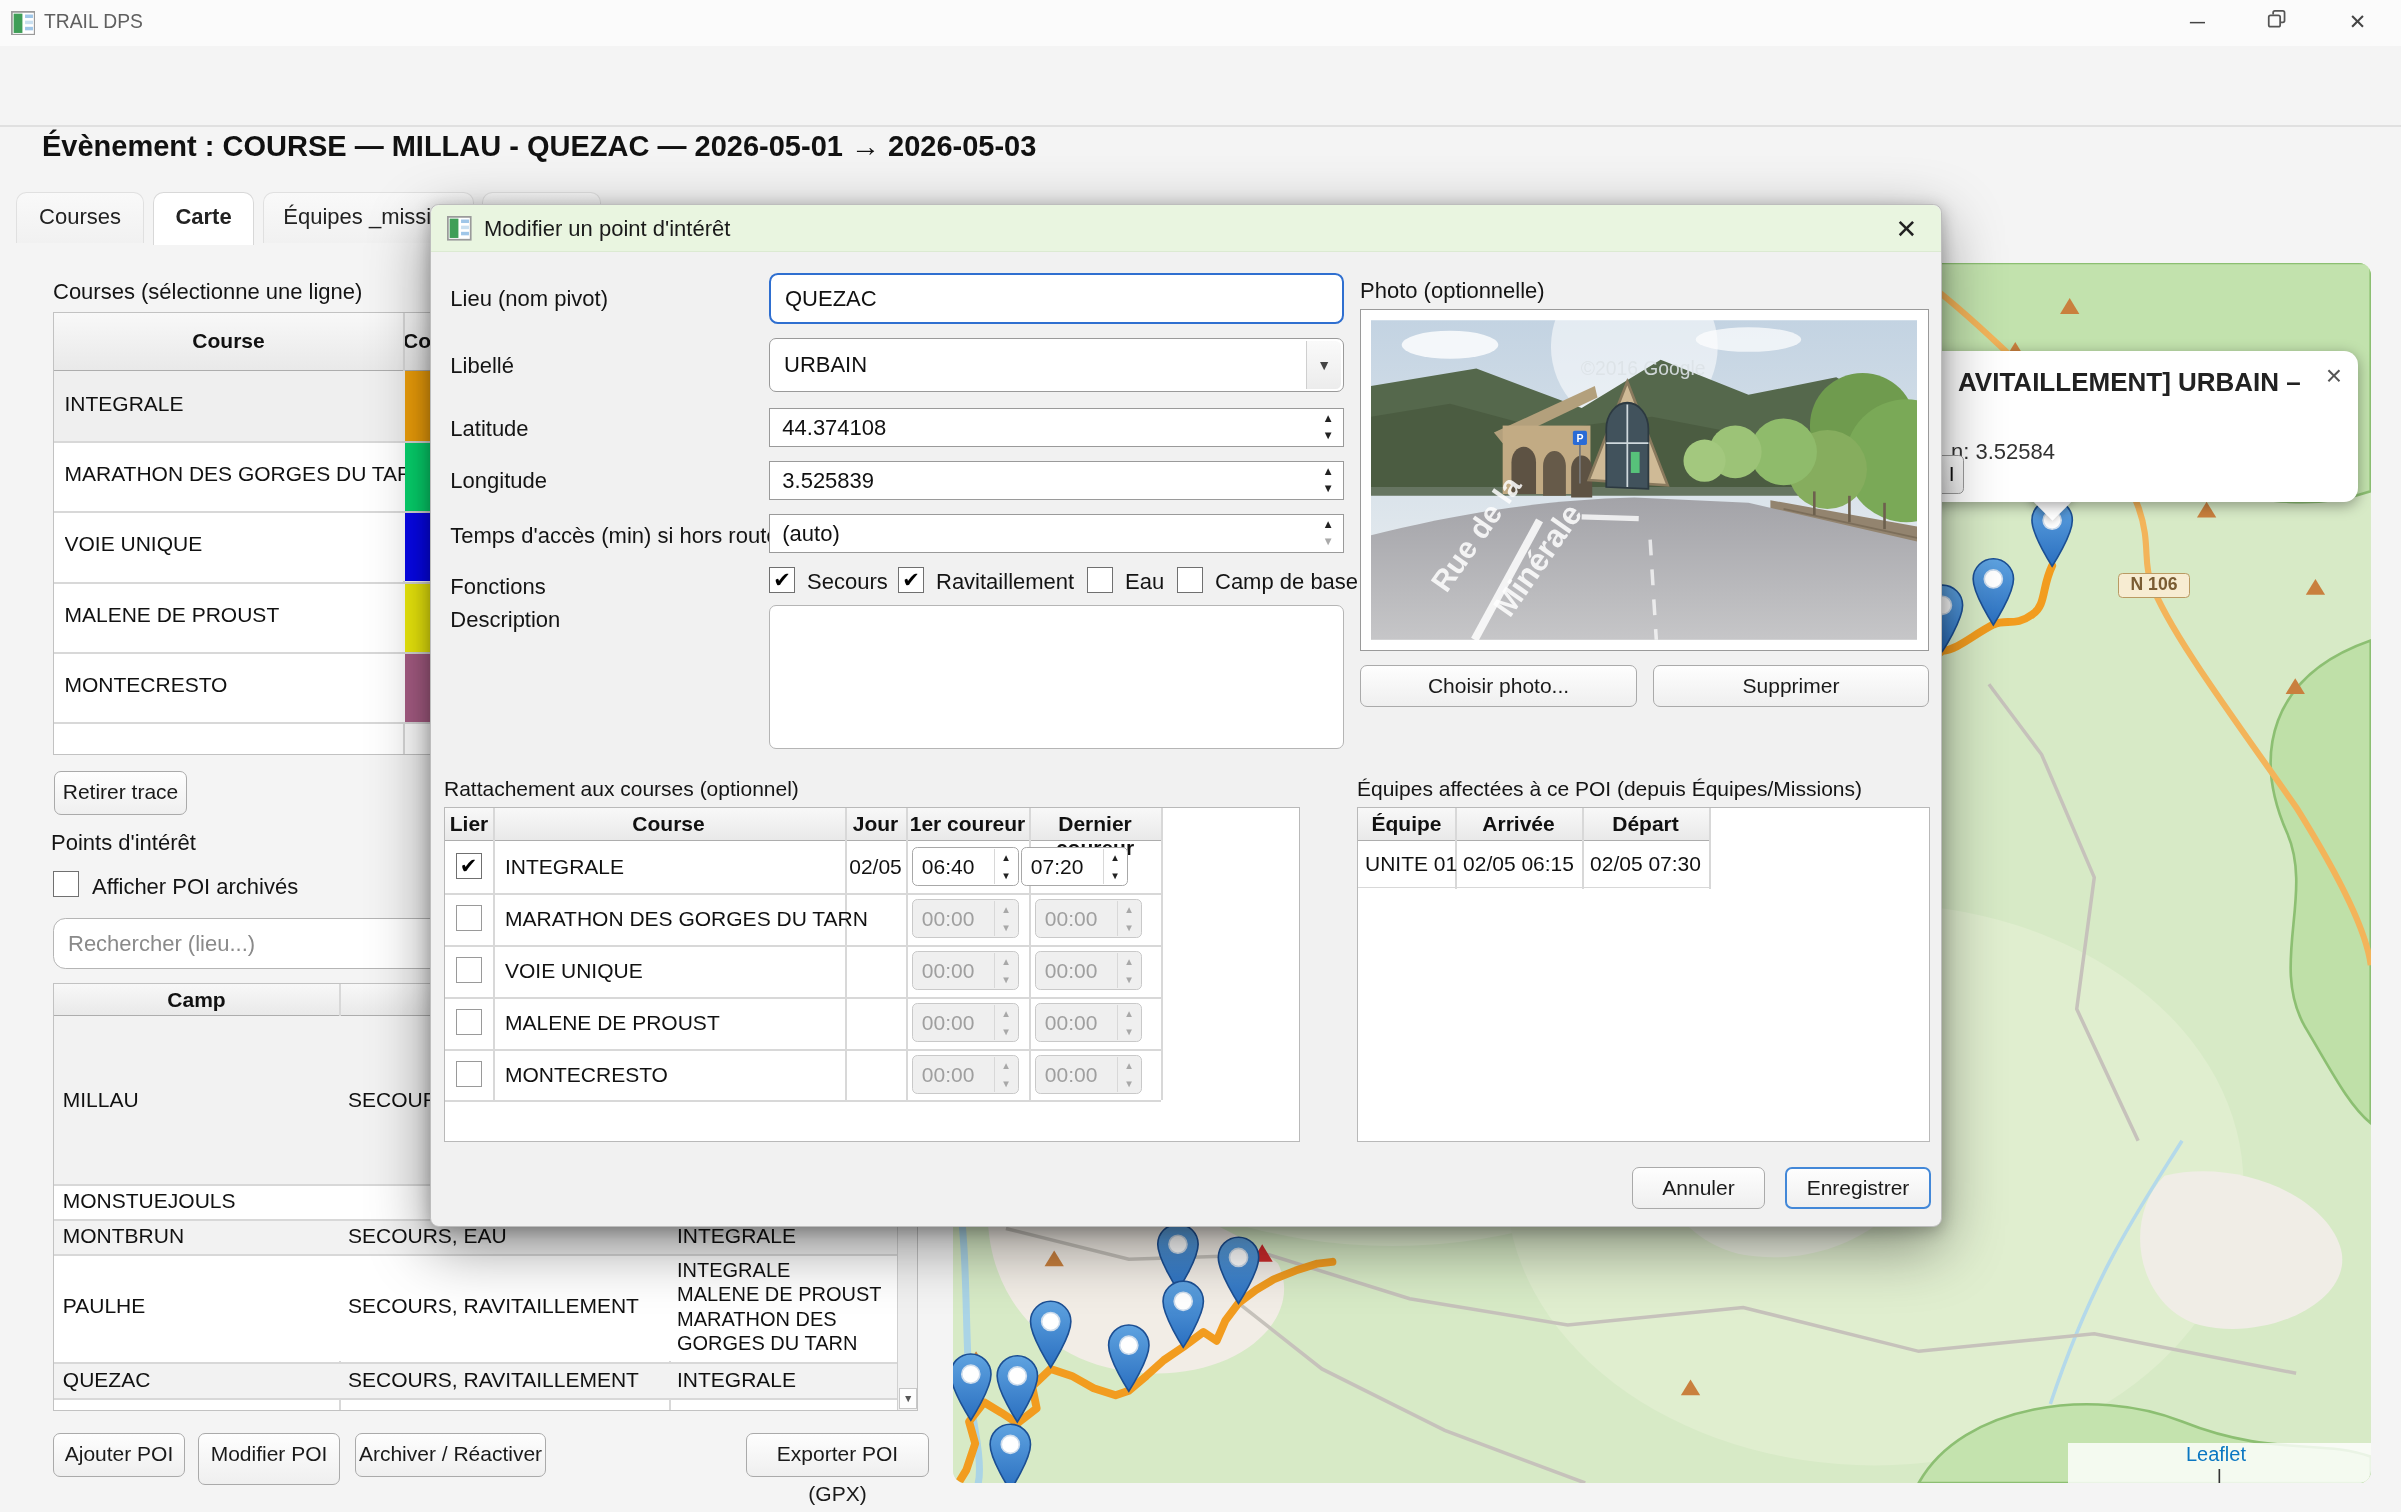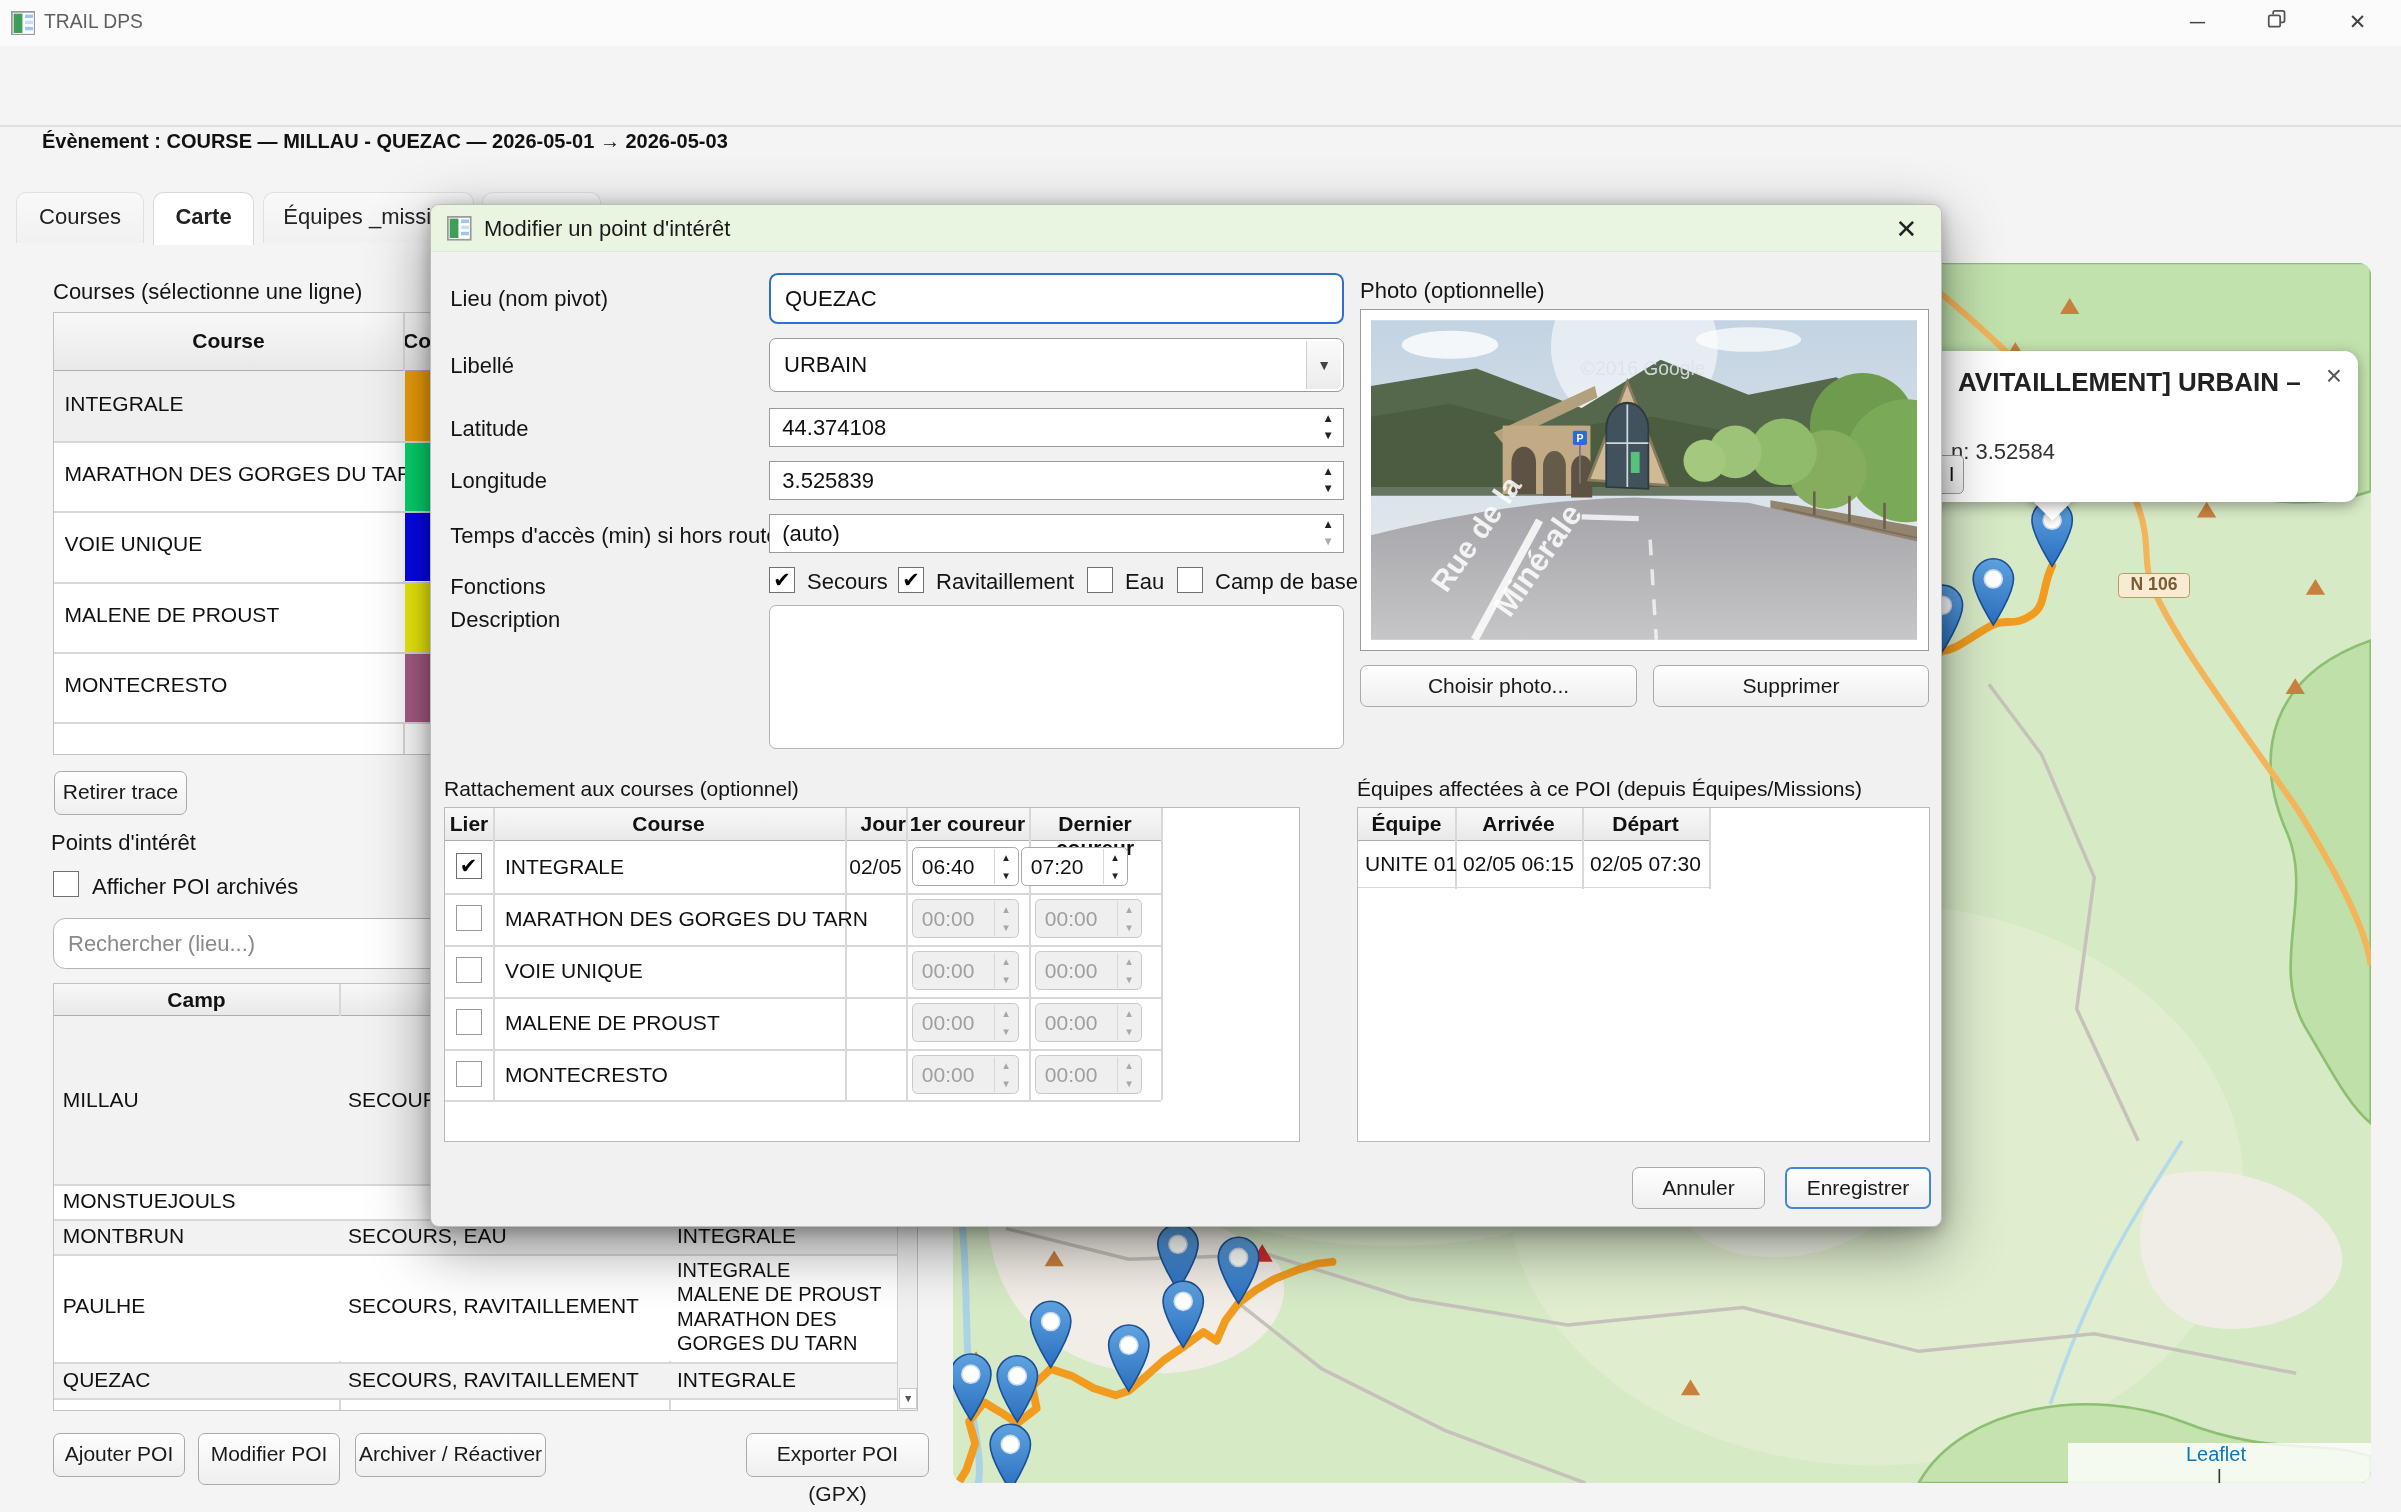--- a/index.html
+++ b/index.html
@@ -8,21 +8,21 @@
   .abs{position:absolute;}
 
   
   .titlebar{position:absolute;left:0;top:0;width:2401px;height:46px;background:#fbfbfb;}
   .apptitle{position:absolute;left:44px;top:11.4px;font-size:19.3px;color:#5f5f5f;}
   .winctl{position:absolute;top:0;width:79px;height:44px;text-align:center;line-height:44px;font-size:21px;color:#444;}
   
   .menubar{position:absolute;left:0;top:46px;width:2401px;height:79px;background:#f1f1f1;}
   .menuitem{position:absolute;top:21px;font-size:22px;color:#5c5c5c;padding-bottom:7px;border-bottom:2.6px solid #c6c6c6;}
   .menudivider{position:absolute;left:0;top:125px;width:2401px;height:1.8px;background:#e0e0e0;}
-  .heading{position:absolute;left:42px;top:130px;font-size:20px;font-weight:bold;color:#111;text-align:center;}
+  .heading{position:absolute;left:42px;top:130px;font-size:29px;font-weight:bold;color:#111;text-align:center;}
 
   
   .tab{position:absolute;top:192px;height:51px;border:1.8px solid #e0e0e0;border-bottom:none;border-radius:10.5px 10.5px 0 0;background:linear-gradient(#f9f9f9,#f1f1f1);text-align:center;font-size:22px;color:#222;line-height:47px;}
   .tab.active{background:#fff;font-weight:bold;border-color:#d8d8d8;height:53px;z-index:3;}
 
   
   .btn{position:absolute;background:linear-gradient(#fefefe,#efefef);border:1.8px solid #aaaaaa;border-radius:7px;font-size:21px;color:#1a1a1a;text-align:center;}
   .btn.focus{border:2.6px solid #4388d8;}
   .label{position:absolute;font-size:22px;color:#141414;white-space:nowrap;}
   .cbbox{position:absolute;width:26px;height:26px;background:#fff;border:1.8px solid #707070;text-align:center;line-height:23px;font-size:21px;color:#000;}
@@ -410,21 +410,21 @@
       </svg>
     </div>
     <div class="btn" style="left:929px;top:460px;width:277px;height:42px;line-height:39px;">Choisir photo...</div>
     <div class="btn" style="left:1222px;top:460px;width:276px;height:42px;line-height:39px;">Supprimer</div>
 
     <span class="label" style="left:13px;top:572px;font-size:21px;">Rattachement aux courses (optionnel)</span>
     <div class="tbl" style="left:13px;top:602px;width:856px;height:335px;border-color:#b9b9b9;">
       <div class="thead abs" style="left:0;top:0;width:716px;height:33px;">
         <span class="abs" style="left:0;width:48px;text-align:center;top:3.5px;">Lier</span>
         <span class="abs" style="left:48px;width:351px;text-align:center;top:3.5px;">Course</span>
-        <span class="abs" style="left:400px;width:61px;text-align:right;top:3.5px;">Jour</span>
+        <span class="abs" style="left:400px;width:61px;text-align:center;top:3.5px;">Jour</span>
         <span class="abs" style="left:461px;width:123px;text-align:center;top:3.5px;">1er coureur</span>
         <span class="abs" style="left:584px;width:132px;text-align:center;top:3.5px;">Dernier coureur</span>
       </div>
       <div class="colline" style="left:48px;height:292px;"></div>
       <div class="colline" style="left:400px;height:292px;"></div>
       <div class="colline" style="left:461px;height:292px;"></div>
       <div class="colline" style="left:584px;height:292px;"></div>
       <div class="colline" style="left:716px;height:292px;"></div>
 
       <div class="abs" style="left:0;top:33px;width:716px;height:52px;">

